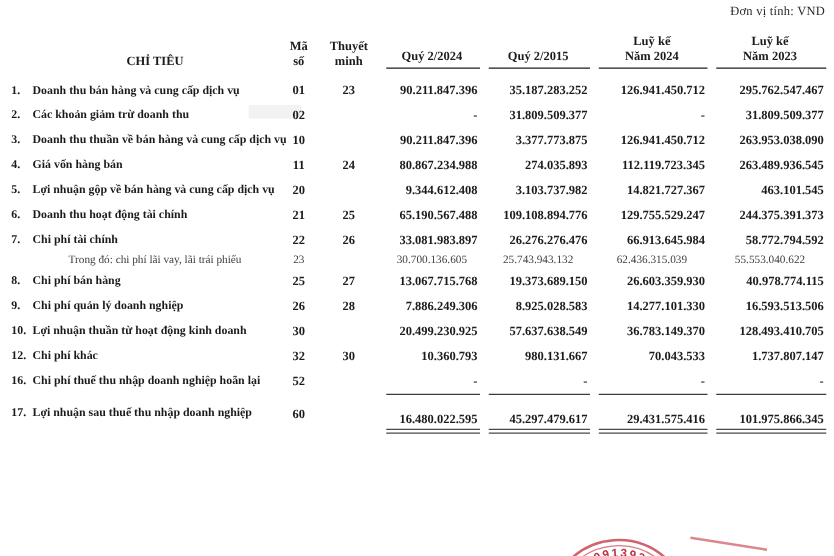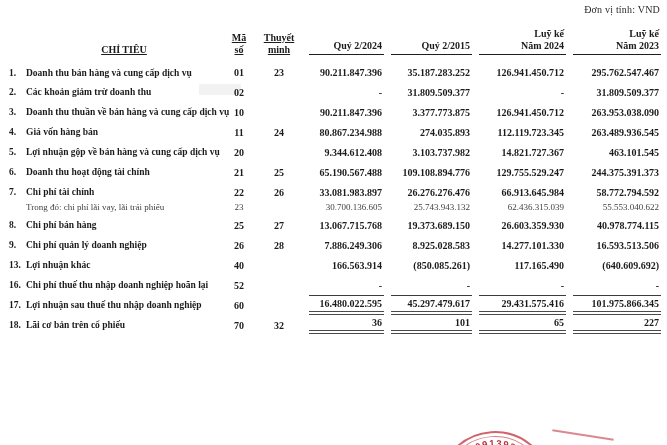--- a/index.html
+++ b/index.html
@@ -29,43 +29,43 @@
   col.c-v1   { width:82px; }
   col.c-v2   { width:88px; }
   col.c-v3   { width:94px; }
   col.c-v4   { width:95px; }
 
   thead th {
     vertical-align:bottom; font-weight:bold; font-size:10px;
     padding-bottom:0; height:36px;
   }
   thead th .hstack span { display:block; line-height:1.15; }
-  thead th.center { text-align:center;text-decoration:underline; }
+  thead th.center { text-align:center; }
   thead th.numcol .hline {
-    margin-left:7px; text-align:right; padding:0 2px 3px 0;
+    margin-left:7px; padding:0 2px 3px 0;
     border-bottom:1.4px solid #1e1e1e;
   }
   thead th.numcol .hline span { display:block; line-height:1.15; }
 
   tbody td { height:20px; vertical-align:middle; font-size:10px; }
   tbody tr:first-child td { height:27px; vertical-align:bottom; padding-bottom:4px; }
   td.td-num  { text-align:left; padding-left:9px; font-weight:bold; font-size:9.5px; }
   td.td-label{ font-weight:bold; font-size:9.5px; white-space:nowrap; overflow:visible; }
   td.td-code, td.td-note { text-align:center; font-weight:bold; }
   td.td-val  { text-align:right; }
   td.td-val .val {
     margin-left:7px; padding-right:2px; font-weight:bold;
     white-space:nowrap;
   }
-  tr.sub td { height:13px; font-size:9px; vertical-align:top; }
+  tr.sub td { height:13px; font-size:9px; vertical-align:top;text-align:center; }
   tr.sub td.td-label, tr.sub td.td-num { font-weight:normal; color:#3f3f3f; }
   tr.sub td.td-code, tr.sub td.td-note { font-weight:normal; color:#3f3f3f; }
   tr.sub td.td-val .val { font-weight:normal; color:#3f3f3f; }
 
-  .val.rule-top { border-top:1px solid #3c3c3c; padding-top:2px; }
+  .val.rule-top { border-top:1px solid #3c3c3c; padding-top:14px; }
   .val.dbl-bottom { border-bottom:4px double #4a4a4a; padding-bottom:2px; }
 
   .scan-artifact {
     position:absolute; left:199px; top:84px; width:42px; height:11px;
     background:#000; opacity:0.05; border-radius:1px;
   }
 
   .stamp {
     position:absolute; left:438px; top:431px; width:114px; height:114px;
     pointer-events:none; transform:rotate(-4deg);
@@ -326,35 +326,53 @@
             <div class="val">8.925.028.583</div>
           </td>
     <td class="td-val">
             <div class="val">14.277.101.330</div>
           </td>
     <td class="td-val">
             <div class="val">16.593.513.506</div>
           </td>
   </tr>
         <tr>
-    <td class="td-num">13.</td>
-    <td class="td-label">Lợi nhuận khác</td>
-    <td class="td-code">40</td>
-    <td class="td-note"></td>
-    <td class="td-val">
-            <div class="val">166.563.914</div>
-          </td>
-    <td class="td-val">
-            <div class="val">(850.085.261)</div>
-          </td>
-    <td class="td-val">
-            <div class="val">117.165.490</div>
-          </td>
-    <td class="td-val">
-            <div class="val">(640.609.692)</div>
+    <td class="td-num">10.</td>
+    <td class="td-label">Lợi nhuận thuần từ hoạt động kinh doanh</td>
+    <td class="td-code">30</td>
+    <td class="td-note"></td>
+    <td class="td-val">
+            <div class="val">20.499.230.925</div>
+          </td>
+    <td class="td-val">
+            <div class="val">57.637.638.549</div>
+          </td>
+    <td class="td-val">
+            <div class="val">36.783.149.370</div>
+          </td>
+    <td class="td-val">
+            <div class="val">128.493.410.705</div>
+          </td>
+  </tr>
+        <tr>
+    <td class="td-num">12.</td>
+    <td class="td-label">Chi phí khác</td>
+    <td class="td-code">32</td>
+    <td class="td-note">30</td>
+    <td class="td-val">
+            <div class="val">10.360.793</div>
+          </td>
+    <td class="td-val">
+            <div class="val">980.131.667</div>
+          </td>
+    <td class="td-val">
+            <div class="val">70.043.533</div>
+          </td>
+    <td class="td-val">
+            <div class="val">1.737.807.147</div>
           </td>
   </tr>
         <tr>
     <td class="td-num">16.</td>
     <td class="td-label">Chi phí thuế thu nhập doanh nghiệp hoãn lại</td>
     <td class="td-code">52</td>
     <td class="td-note"></td>
     <td class="td-val">
             <div class="val">-</div>
           </td>
@@ -377,38 +395,20 @@
             <div class="val rule-top dbl-bottom">16.480.022.595</div>
           </td>
     <td class="td-val">
             <div class="val rule-top dbl-bottom">45.297.479.617</div>
           </td>
     <td class="td-val">
             <div class="val rule-top dbl-bottom">29.431.575.416</div>
           </td>
     <td class="td-val">
             <div class="val rule-top dbl-bottom">101.975.866.345</div>
-          </td>
-  </tr>
-        <tr>
-    <td class="td-num">18.</td>
-    <td class="td-label">Lãi cơ bản trên cổ phiếu</td>
-    <td class="td-code">70</td>
-    <td class="td-note">32</td>
-    <td class="td-val">
-            <div class="val dbl-bottom">36</div>
-          </td>
-    <td class="td-val">
-            <div class="val dbl-bottom">101</div>
-          </td>
-    <td class="td-val">
-            <div class="val dbl-bottom">65</div>
-          </td>
-    <td class="td-val">
-            <div class="val dbl-bottom">227</div>
           </td>
   </tr>
       </tbody>
   </table>
 
   <div class="scan-artifact"></div>
 
   <div class="stamp">
     <div class="ring-outer"></div>
     <div class="ring-inner"></div>

